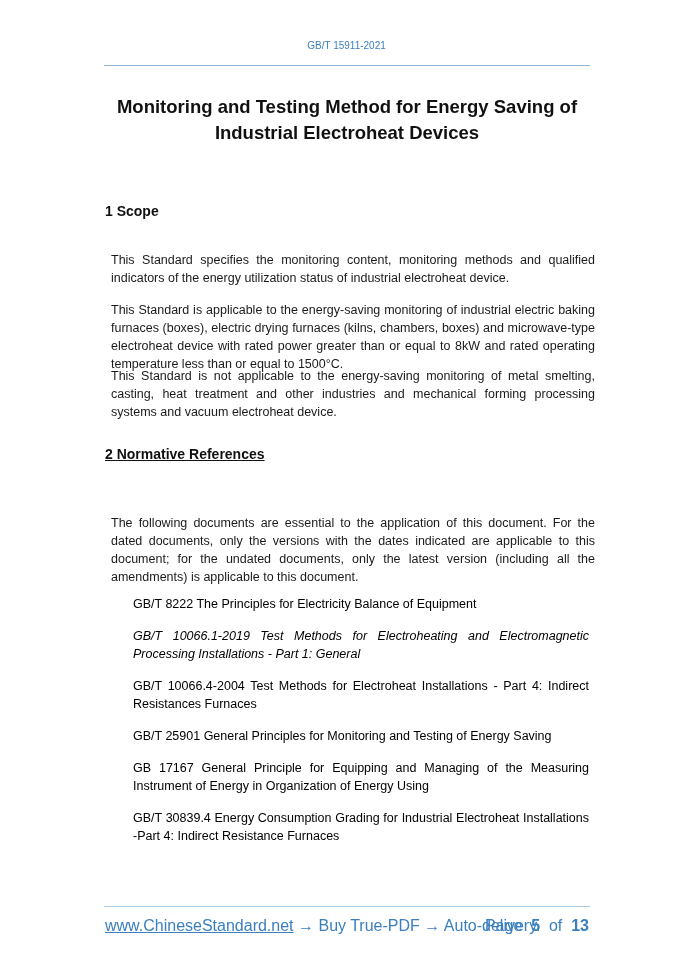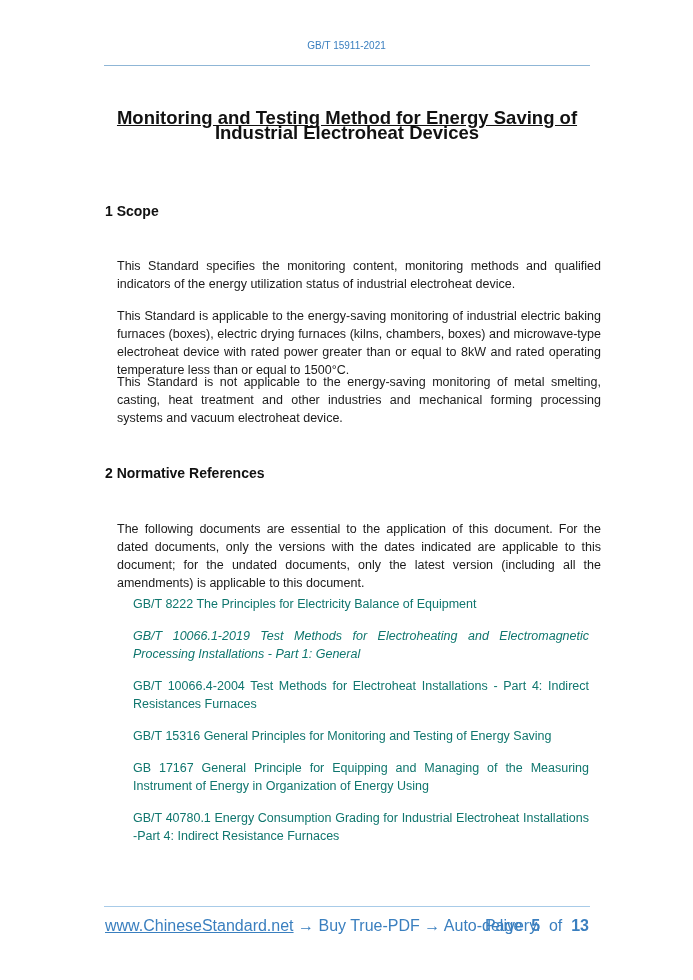--- a/index.html
+++ b/index.html
@@ -4,27 +4,27 @@
 <style>
   html, body { margin: 0; padding: 0; background: #ffffff; }
   body { width: 693px; height: 980px; position: relative; overflow: hidden;
          font-family: "Liberation Sans", sans-serif; color: #1a1a1a; }
   .header-title { position: absolute; top: 40px; left: 0; width: 693px; text-align: center;
                   font-size: 10px; color: #3a7fbf; }
   .header-rule { position: absolute; top: 65px; left: 104px; width: 486px; height: 0;
                  border-top: 1px solid #8fb6d6; }
   .doc-title { position: absolute; left: 104px; width: 486px; text-align: center;
                font-weight: bold; font-size: 18.5px; color: #111; }
-  .doc-title.l1 { top: 107px; text-decoration: underline; }
+  .doc-title.l1 { top: 96px; }
   .doc-title.l2 { top: 122px; }
   .section-heading { position: absolute; left: 105px; font-weight: bold; font-size: 14px; color: #111; }
   .para { position: absolute; left: 105px; width: 484px; font-size: 12.5px; line-height: 18px;
-          text-align: justify; text-align-last: left; color: #1a1a1a; margin: 12px; }
+          text-align: justify; text-align-last: left; color: #1a1a1a; margin: 6px; }
   .ref { position: absolute; left: 133px; width: 456px; font-size: 12.5px; line-height: 18px;
-         text-align: justify; text-align-last: left; color: #0f766e; margin: 0; }
+         text-align: justify; text-align-last: left; color: #000000; margin: 0; }
   .footer-rule { position: absolute; top: 906px; left: 104px; width: 486px; height: 0;
                  border-top: 1px solid #a8cbe8; }
   .footer { position: absolute; top: 917px; left: 105px; width: 484px; font-size: 16px;
             color: #3a7fbf; }
   .footer a { color: #3a7fbf; text-decoration: underline; }
   .footer .page { position: absolute; right: 0; top: 0; }
   .footer .page b { font-weight: bold; }
 </style>
 </head>
 <body>
@@ -34,30 +34,30 @@
 
 <div class="doc-title l1">Monitoring and Testing Method for Energy Saving of</div>
 <div class="doc-title l2">Industrial Electroheat Devices</div>
 
 <div class="section-heading" style="top:203px;">1 Scope</div>
 
 <p class="para" style="top:245px;">This Standard specifies the monitoring content, monitoring methods and qualified indicators of the energy utilization status of industrial electroheat device.</p>
 <p class="para" style="top:295px;">This Standard is applicable to the energy-saving monitoring of industrial electric baking furnaces (boxes), electric drying furnaces (kilns, chambers, boxes) and microwave-type electroheat device with rated power greater than or equal to 8kW and rated operating temperature less than or equal to 1500°C.</p>
 <p class="para" style="top:361px;">This Standard is not applicable to the energy-saving monitoring of metal smelting, casting, heat treatment and other industries and mechanical forming processing systems and vacuum electroheat device.</p>
 
-<div class="section-heading" style="top:465px;">2 Normative References</div>
+<div class="section-heading" style="top:446px;text-decoration:underline;">2 Normative References</div>
 
 <p class="para" style="top:508px;">The following documents are essential to the application of this document. For the dated documents, only the versions with the dates indicated are applicable to this document; for the undated documents, only the latest version (including all the amendments) is applicable to this document.</p>
 
 <p class="ref" style="top:595px;">GB/T 8222 The Principles for Electricity Balance of Equipment</p>
 <p class="ref" style="top:627px;font-style:italic;">GB/T 10066.1-2019 Test Methods for Electroheating and Electromagnetic Processing Installations - Part 1: General</p>
 <p class="ref" style="top:677px;">GB/T 10066.4-2004 Test Methods for Electroheat Installations - Part 4: Indirect Resistances Furnaces</p>
-<p class="ref" style="top:727px;">GB/T 15316 General Principles for Monitoring and Testing of Energy Saving</p>
+<p class="ref" style="top:727px;">GB/T 25901 General Principles for Monitoring and Testing of Energy Saving</p>
 <p class="ref" style="top:759px;">GB 17167 General Principle for Equipping and Managing of the Measuring Instrument of Energy in Organization of Energy Using</p>
-<p class="ref" style="top:809px;">GB/T 40780.1 Energy Consumption Grading for Industrial Electroheat Installations -Part 4: Indirect Resistance Furnaces</p>
+<p class="ref" style="top:809px;">GB/T 30839.4 Energy Consumption Grading for Industrial Electroheat Installations -Part 4: Indirect Resistance Furnaces</p>
 
 <div class="footer-rule"></div>
 <div class="footer">
   <a>www.ChineseStandard.net</a><span> → Buy True-PDF → Auto-delivery.</span>
   <span class="page">
     <span>Page</span>&nbsp;
     <b>5</b>&nbsp;
     <span>of</span>&nbsp;
     <b>13</b>
   </span>

